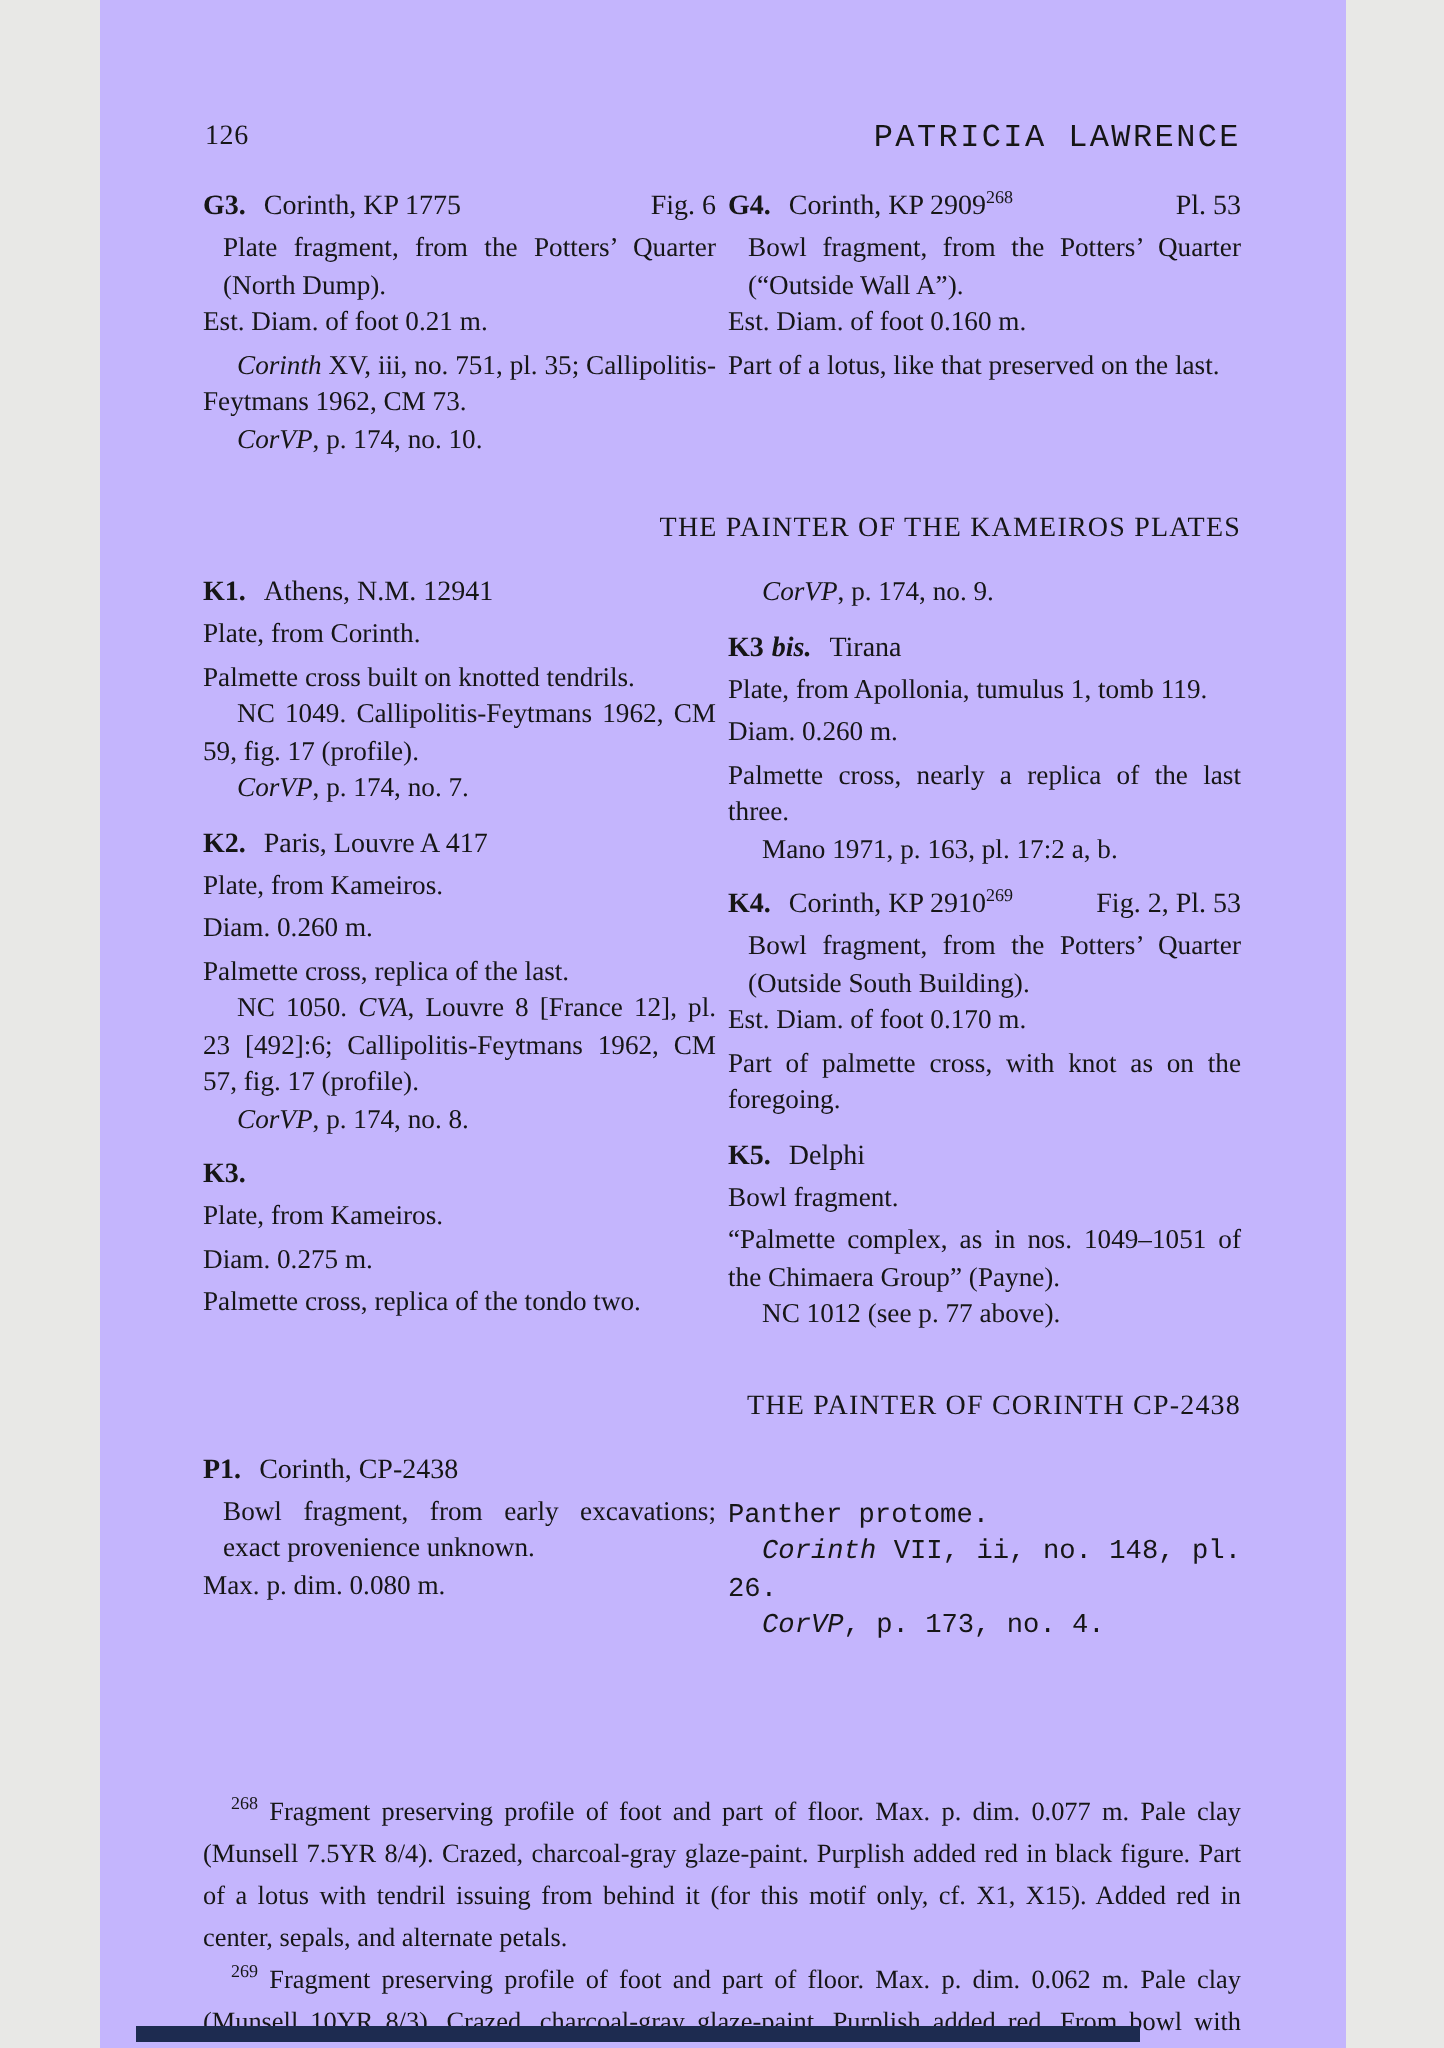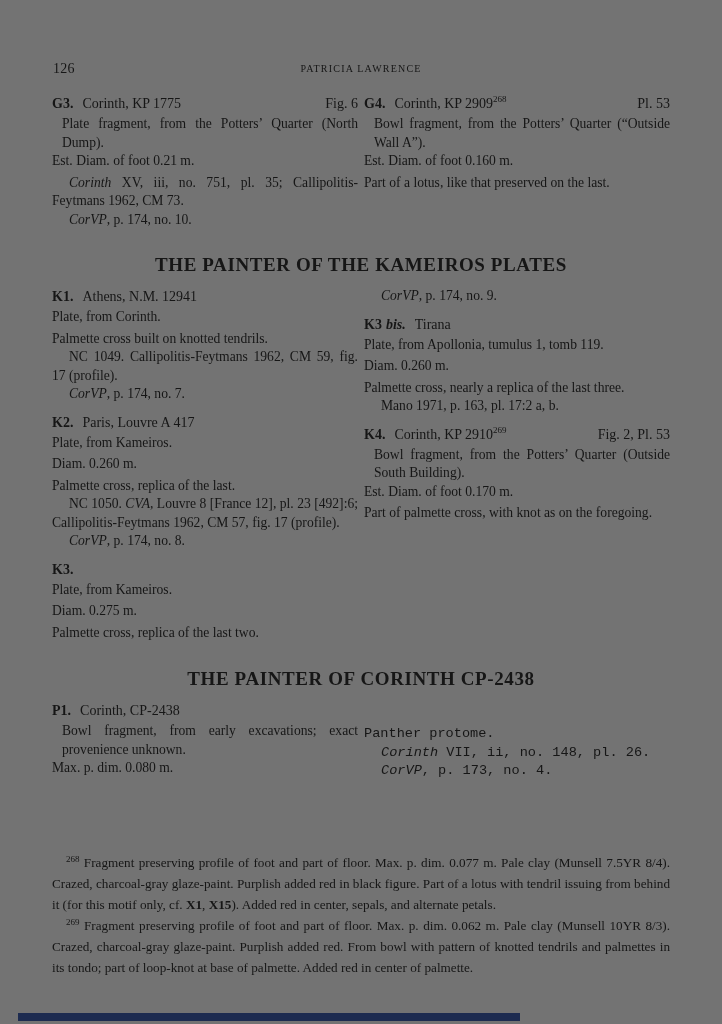--- a/index.html
+++ b/index.html
@@ -1,51 +1,51 @@
 <!DOCTYPE html>
 <html><head>
 <meta charset="utf-8">
 <style>
   html,body{margin:0;padding:0;background:#e8e8e6;}
   .page{
     position:relative;
-    width:722px;height:1024px;
+    width:623px;height:1024px;
     margin:0 auto;
-    background:#737373;
+    background:#c4b5fd;
     color:#161616;
     font-family:"Liberation Serif", serif;
     font-size:13.6px;
     line-height:18.5px;
     overflow:hidden;
   }
   .content{position:absolute;left:52px;right:52px;top:60px;}
   
   .runhead{position:relative;height:20px;margin-bottom:14px;}
   .pagenum{position:absolute;left:1px;top:0;font-size:14px;letter-spacing:.3px;}
-  .headttl{text-align:center;font-size:10px;letter-spacing:1.2px;}
+  .headttl{text-align:right;font-size:16px;letter-spacing:1.2px;font-family:Liberation Mono, monospace;}
   
   .twocol{display:flex;gap:6px;justify-content:center;}
   .col{flex:1 1 0;min-width:0;}
   
   .entry{margin-bottom:9px;}
   .ehead{display:flex;align-items:baseline;font-size:14px;line-height:19px;margin:0 0 2px 0;}
   .enum{font-weight:bold;margin-right:9px;white-space:nowrap;}
   .enum-bis{font-weight:bold;font-style:italic;margin-right:9px;margin-left:-5px;white-space:nowrap;}
   .eref{margin-left:auto;padding-left:8px;white-space:nowrap;}
   sup{font-size:9px;line-height:0;vertical-align:super;}
   .desc{margin-left:10px;text-align:justify;margin-bottom:3px;}
   .descline{margin-bottom:3px;}
   .desc + .descline{margin-top:-3px;}
   .motif{text-align:justify;}
   .cite{text-indent:17px;text-align:justify;}
   .i{font-style:italic;}
-  .b{font-weight:bold;}
+  .b{font-weight:normal;}
   
   .secthead{
-    text-align:center;font-size:19px;font-weight:bold;
+    text-align:right;font-size:14px;font-weight:normal;
     letter-spacing:.6px;margin:18px 0 13px 0;line-height:19px;
   }
   .secthead.first{margin-top:17px;}
   
   .offset-one-line{padding-top:24px;font-family:Liberation Mono, monospace;}
   
   .footnotes{margin-top:62px;font-size:13.2px;line-height:21px;}
   .fnote{text-align:justify;text-indent:14px;}
   .fnmark{font-size:9px;vertical-align:super;line-height:0;}
   
@@ -114,21 +114,21 @@
           <div class="motif">Palmette cross, replica of the last.</div>
           <div class="cite"><span>NC 1050.  </span><span class="i">CVA</span><span>, Louvre 8 [France 12], pl. 23 [492]:6; Callipolitis-Feytmans 1962, CM 57, fig. 17 (profile).</span></div>
           <div class="cite"><span class="i">CorVP</span><span>, p. 174, no. 8.</span></div>
         </div>
         <div class="entry">
           <div class="ehead">
             <span class="enum">K3.</span>
           </div>
           <div class="descline">Plate, from Kameiros.</div>
           <div class="descline">Diam. 0.275 m.</div>
-          <div class="motif">Palmette cross, replica of the last two.</div>
+          <div class="motif">Palmette cross, replica of the tondo two.</div>
         </div>
       </div>
       <div class="col">
         <div class="entry">
           <div class="cite"><span class="i">CorVP</span><span>, p. 174, no. 9.</span></div>
         </div>
         <div class="entry">
           <div class="ehead">
             <span class="enum">K3</span>
             <span class="enum-bis">bis.</span>
@@ -141,20 +141,29 @@
         </div>
         <div class="entry">
           <div class="ehead">
             <span class="enum">K4.</span>
             <span><span>Corinth, KP 2910</span><sup>269</sup></span>
             <span class="eref">Fig. 2, Pl. 53</span>
           </div>
           <div class="desc">Bowl fragment, from the Potters’ Quarter (Outside South Building).</div>
           <div class="descline">Est. Diam. of foot 0.170 m.</div>
           <div class="motif">Part of palmette cross, with knot as on the foregoing.</div>
+        </div>
+        <div class="entry">
+          <div class="ehead">
+            <span class="enum">K5.</span>
+            <span>Delphi</span>
+          </div>
+          <div class="descline">Bowl fragment.</div>
+          <div class="motif">“Palmette complex, as in nos. 1049–1051 of the Chimaera Group” (Payne).</div>
+          <div class="cite">NC 1012 (see p. 77 above).</div>
         </div>
       </div>
     </div>
 
     <h2 class="secthead">THE PAINTER OF CORINTH CP-2438</h2>
 
     <div class="twocol">
       <div class="col">
         <div class="entry">
           <div class="ehead">

